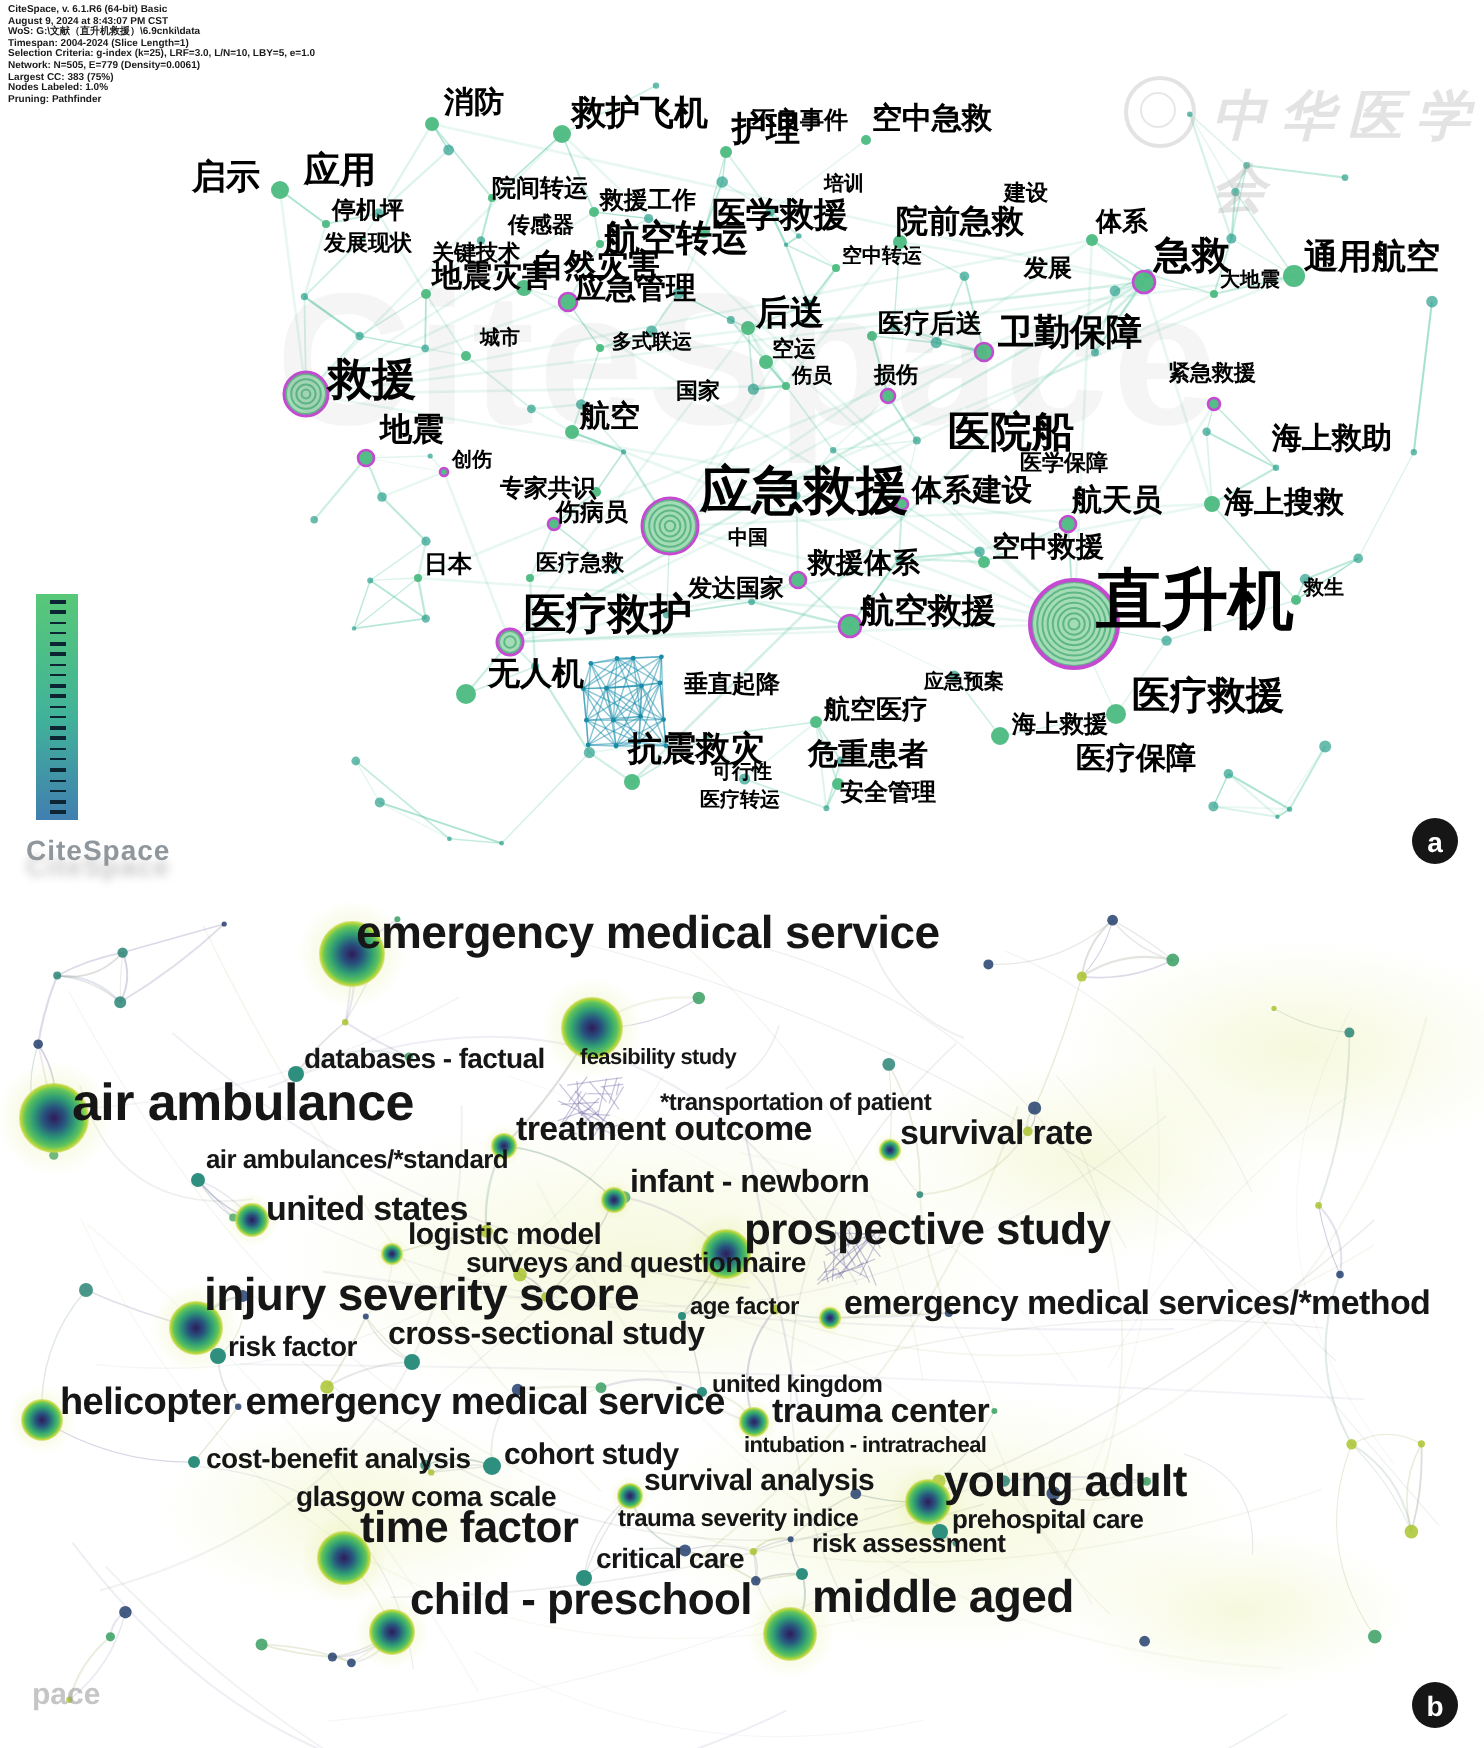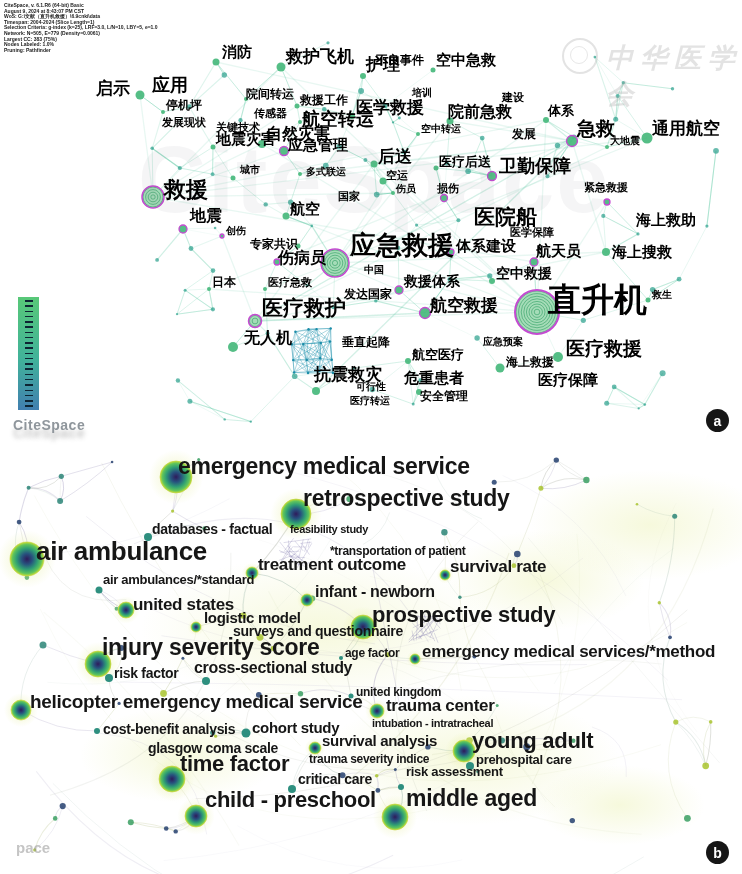--- a/index.html
+++ b/index.html
@@ -1041,51 +1041,50 @@
     <div class="lab" style="left: 396px; top: 184px; font-size: 10px;">伤员</div>
     <div class="lab" style="left: 437px; top: 183px; font-size: 11px;">损伤</div>
     <div class="lab" style="left: 584px; top: 182px; font-size: 11px;">紧急救援</div>
     <div class="lab" style="left: 164px; top: 179px; font-size: 22px;">救援</div>
     <div class="lab" style="left: 190px; top: 208px; font-size: 16px;">地震</div>
     <div class="lab" style="left: 338px; top: 191px; font-size: 11px;">国家</div>
     <div class="lab" style="left: 290px; top: 201px; font-size: 15px;">航空</div>
     <div class="lab" style="left: 432px; top: 206px; font-size: 21px; margin-left: 42px;">医院船</div>
     <div class="lab" style="left: 226px; top: 226px; font-size: 10px;">创伤</div>
     <div class="lab" style="left: 250px; top: 238px; font-size: 12px;">专家共识</div>
-    <div class="lab" style="left: 278px; top: 250px; font-size: 16px;">伤病员</div>
+    <div class="lab" style="left: 278px; top: 250px; font-size: 12px;">伤病员</div>
     <div class="lab" style="left: 350px; top: 232px; font-size: 26px;">应急救援</div>
     <div class="lab" style="left: 456px; top: 238px; font-size: 15px;">体系建设</div>
     <div class="lab" style="left: 510px; top: 227px; font-size: 11px;">医学保障</div>
     <div class="lab" style="left: 536px; top: 243px; font-size: 15px;">航天员</div>
     <div class="lab" style="left: 612px; top: 244px; font-size: 15px;">海上搜救</div>
     <div class="lab" style="left: 636px; top: 212px; font-size: 15px;">海上救助</div>
     <div class="lab" style="left: 364px; top: 265px; font-size: 10px;">中国</div>
     <div class="lab" style="left: 404px; top: 274px; font-size: 14px;">救援体系</div>
     <div class="lab" style="left: 212px; top: 276px; font-size: 12px;">日本</div>
     <div class="lab" style="left: 268px; top: 277px; font-size: 11px;">医疗急救</div>
     <div class="lab" style="left: 344px; top: 288px; font-size: 12px;">发达国家</div>
     <div class="lab" style="left: 262px; top: 297px; font-size: 21px;">医疗救护</div>
     <div class="lab" style="left: 430px; top: 297px; font-size: 17px;">航空救援</div>
     <div class="lab" style="left: 496px; top: 266px; font-size: 14px;">空中救援</div>
     <div class="lab" style="left: 548px; top: 283px; font-size: 33px;">直升机</div>
     <div class="lab" style="left: 652px; top: 290px; font-size: 10px;">救生</div>
-    <div class="lab" style="left: 462px; top: 337px; font-size: 10px; margin-left: 21px;">应急预案</div>
+    <div class="lab" style="left: 462px; top: 337px; font-size: 10px;">应急预案</div>
     <div class="lab" style="left: 412px; top: 348px; font-size: 13px;">航空医疗</div>
     <div class="lab" style="left: 506px; top: 356px; font-size: 12px;">海上救援</div>
     <div class="lab" style="left: 566px; top: 339px; font-size: 19px;">医疗救援</div>
     <div class="lab" style="left: 244px; top: 330px; font-size: 16px;">无人机</div>
     <div class="lab" style="left: 342px; top: 336px; font-size: 12px;">垂直起降</div>
     <div class="lab" style="left: 356px; top: 354px; font-size: 10px; margin-top: 28px;">可行性</div>
     <div class="lab" style="left: 314px; top: 366px; font-size: 17px;">抗震救灾</div>
     <div class="lab" style="left: 404px; top: 370px; font-size: 15px;">危重患者</div>
     <div class="lab" style="left: 538px; top: 372px; font-size: 15px;">医疗保障</div>
     <div class="lab" style="left: 350px; top: 396px; font-size: 10px;">医疗转运</div>
     <div class="lab" style="left: 420px; top: 390px; font-size: 12px;">安全管理</div>
     <div class="lab lab-b" style="left: 178px; top: 455px; font-size: 23px;">emergency medical service</div>
-    <div class="lab lab-b" style="left: 303px; top: 487px; font-size: 23px;">retrospective study</div>
     <div class="lab lab-b" style="left: 152px; top: 522px; font-size: 14px;">databases - factual</div>
     <div class="lab lab-b" style="left: 290px; top: 524px; font-size: 11px;">feasibility study</div>
     <div class="lab lab-b" style="left: 36px; top: 538px; font-size: 26px;">air ambulance</div>
     <div class="lab lab-b" style="left: 330px; top: 545px; font-size: 12px;">*transportation of patient</div>
     <div class="lab lab-b" style="left: 258px; top: 556px; font-size: 17px;">treatment outcome</div>
     <div class="lab lab-b" style="left: 450px; top: 558px; font-size: 17px;">survival rate</div>
     <div class="lab lab-b" style="left: 103px; top: 573px; font-size: 13px;">air ambulances/*standard</div>
     <div class="lab lab-b" style="left: 133px; top: 596px; font-size: 17px;">united states</div>
     <div class="lab lab-b" style="left: 315px; top: 584px; font-size: 16px;">infant - newborn</div>
     <div class="lab lab-b" style="left: 204px; top: 610px; font-size: 15px;">logistic model</div>

